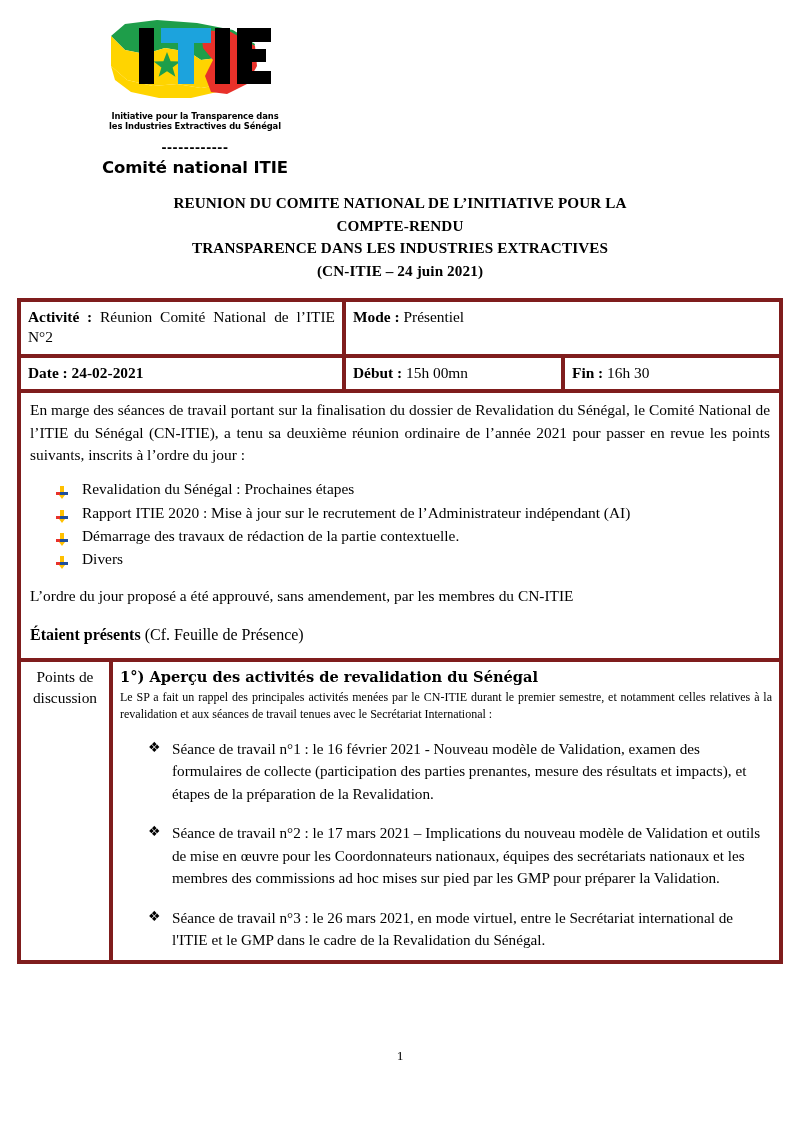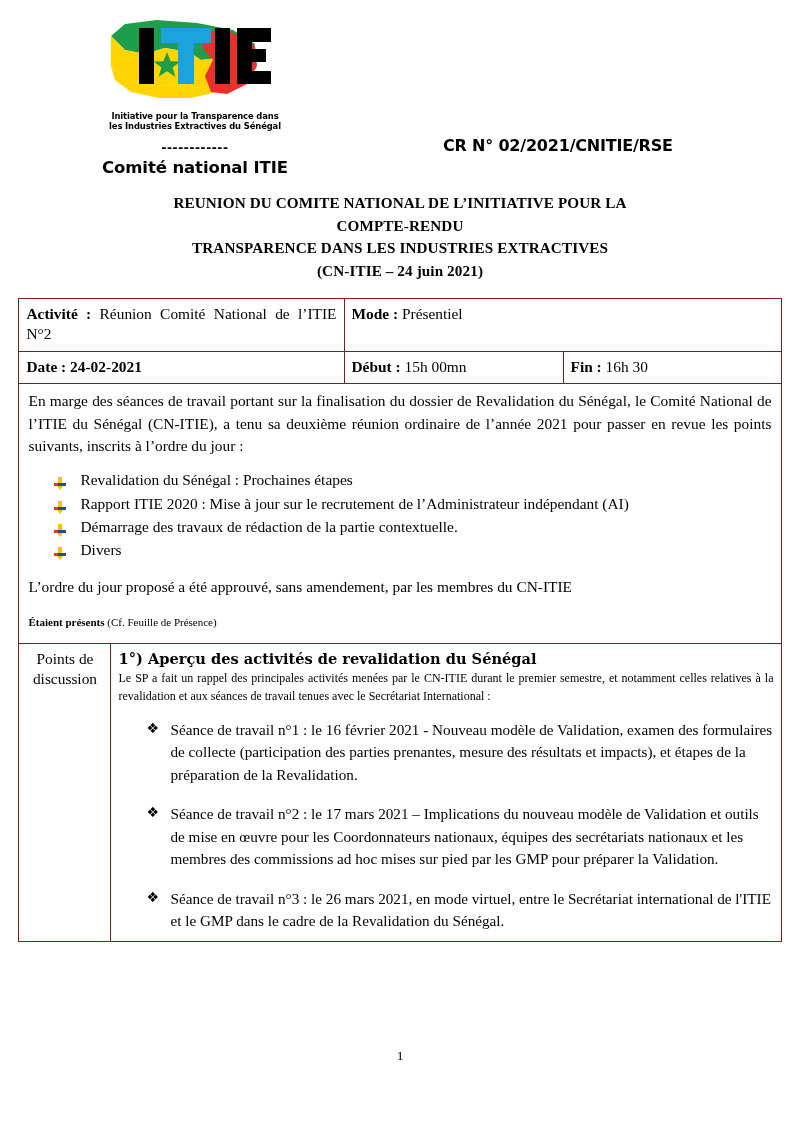--- a/index.html
+++ b/index.html
@@ -90,21 +90,21 @@
   .doc-title .ln { display: block; }
 
   
   .tbl {
     border-collapse: collapse;
     width: 762px;
     margin: 16px auto 0 auto;
     table-layout: fixed;
   }
   .tbl td {
-    border: 1px solid #7f1d1d;
+    border: 4px solid #7f1d1d;
     padding: 5px 7px 6px 7px;
     vertical-align: top;
     font-size: 15.4px;
     line-height: 1.33;
   }
   .cell-activite {
     text-align: justify;
     text-justify: inter-word;
   }
   .cell-mode { vertical-align: middle; }
@@ -140,21 +140,21 @@
     height: 13px;
     display: inline-block;
   }
   .after-list {
     margin: 14px 0 0 0;
     font-size: 15.4px;
     line-height: 1.45;
   }
   .presents {
     margin: 17px 0 3px 0;
-    font-size: 11px;
+    font-size: 16px;
   }
 
   
   .col-label {
     width: 92px;
     vertical-align: middle;
     text-align: center;
     font-weight: normal;
     font-size: 15.4px;
     line-height: 1.45;
@@ -237,21 +237,20 @@
           <rect x="132" y="35" width="29" height="13" fill="#000000"></rect>
           <rect x="132" y="57" width="34" height="13" fill="#000000"></rect>
         </g>
       </svg>
       <div class="logo-caption">Initiative pour la Transparence dans
 les Industries Extractives du Sénégal</div>
       <div class="dashes">------------</div>
       <div class="committee-name">Comité national ITIE</div>
     </div>
 
-    <div class="ref-code">CR N° 02/2021/CNITIE/RSE</div>
   </div>
 
   <div class="doc-title">
     <span class="ln">REUNION DU COMITE NATIONAL DE L’INITIATIVE POUR LA</span>
     <span class="ln">COMPTE-RENDU</span>
     <span class="ln">TRANSPARENCE DANS LES INDUSTRIES EXTRACTIVES</span>
     <span class="ln">(CN-ITIE – 24 juin 2021)</span>
   </div>
 
   <table class="tbl">

